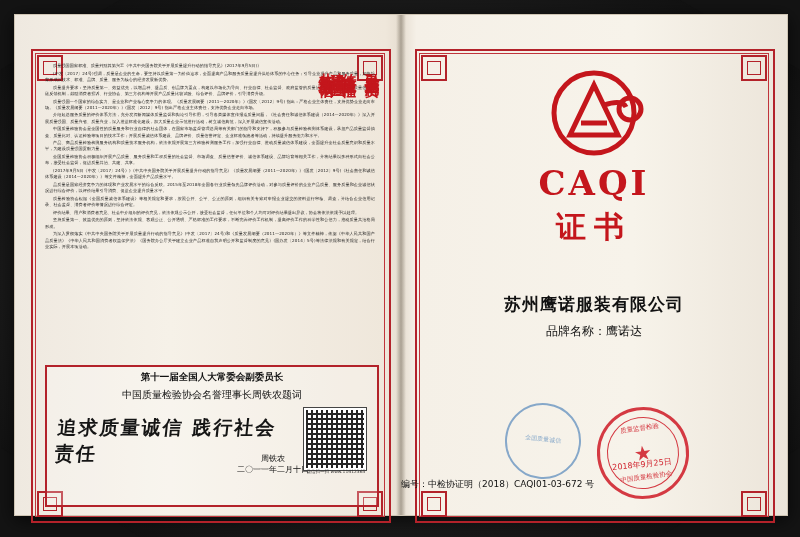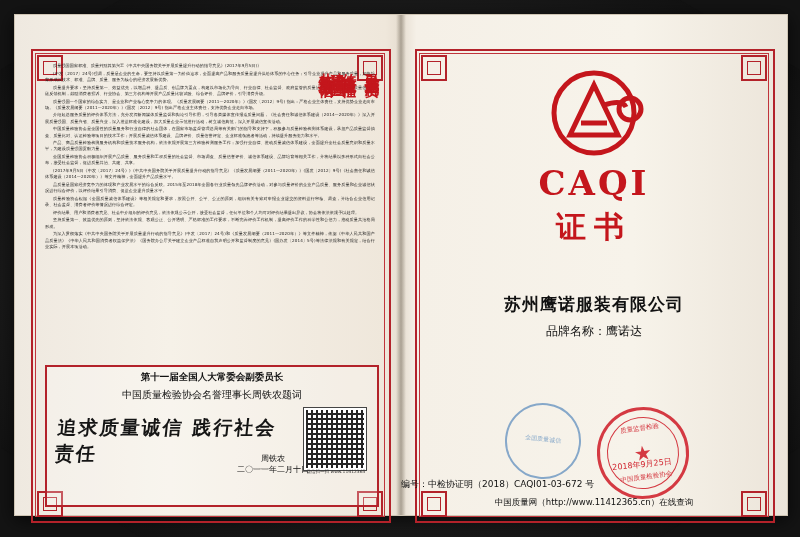--- a/index.html
+++ b/index.html
@@ -200,16 +200,15 @@
 
       <div class="seal">
         <div class="ring"></div>
         <div class="t1">质量监督检验</div>
         <div class="star">★</div>
         <div class="t2">中国质量检验协会</div>
       </div>
       <div class="sealdate">2018年9月25日</div>
 
       <div class="certno">编号：中检协证明（2018）CAQI01-03-672 号</div>
-      <div class="website">中国质量网（http://www.11412365.cn）在线查询</div>
     </div>
   </div>
 </div>
 
 </body></html>

